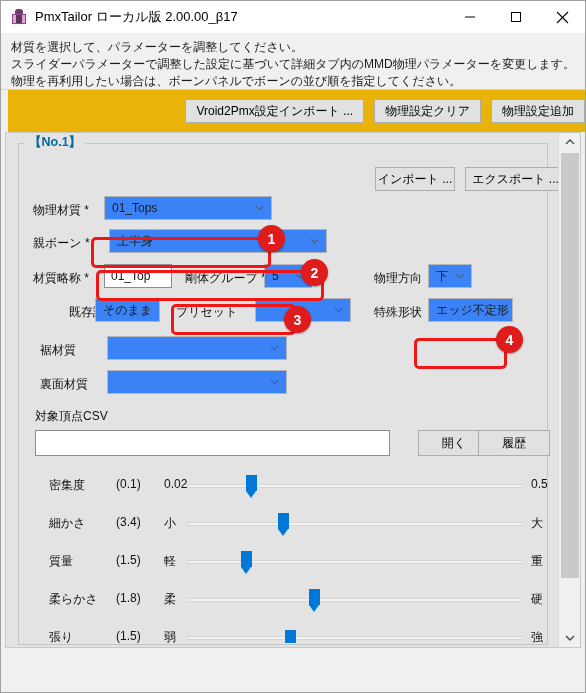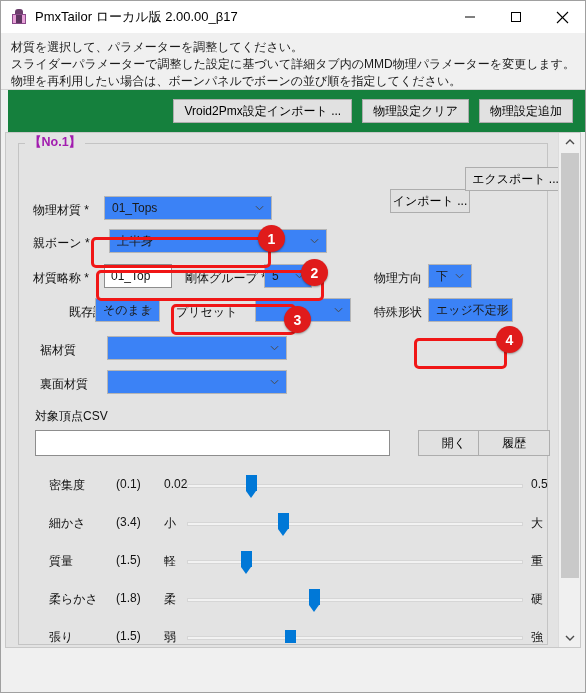--- a/index.html
+++ b/index.html
@@ -117,22 +117,22 @@
     color: #1a1a1a;
     white-space: nowrap;
   }
 
   
   .toolbar-row {
     height: 42px;
     display: flex;
     align-items: center;
     justify-content: flex-end;
-    padding-right: 12px;
-    background: #15803d;
+    padding-right: 0;
+    background: #eab308;
     gap: 10px;
     margin-left: 7px;
   }
   .btn {
     background: #e1e1e1;
     border: 1px solid #adadad;
     color: #000;
     font-size: 12px;
     font-family: "Liberation Sans", "DejaVu Sans", sans-serif;
     height: 24px;
@@ -172,21 +172,21 @@
     width: 8px;
     border-top: 1px solid #c4c4c4;
   }
   .group-title {
     position: absolute;
     left: 6px; top: -9px;
     background: #e3e3e3;
     padding: 0 4px;
     font-size: 12.5px;
     font-weight: bold;
-    color: #a21caf;
+    color: #0369a1;
     white-space: nowrap;
   }
   .group-line-r {
     position: absolute;
     left: 66px; right: -1px; top: 0;
     border-top: 1px solid #c4c4c4;
   }
 
   
   .lbl {
@@ -346,21 +346,21 @@
     <button class="btn">物理設定追加</button>
   </div>
 
   <div class="panel-wrap">
     <div class="panel-inner">
 
       <div class="groupbox">
         <div class="group-line-r"></div>
         <div class="group-title">【No.1】</div>
 
-        <button class="btn" style="position:absolute; left:371px; top:24px; width:80px;margin-top:22px;">インポート ...</button>
+        <button class="btn" style="position:absolute; left:356px; top:24px; width:80px;">インポート ...</button>
         <button class="btn" style="position:absolute; left:446px; top:24px; width:101px;">エクスポート ...</button>
 
         <div class="lbl" style="left:14px; top:59px;">物理材質 *</div>
         <div class="combo" style="left:85px; top:53px; width:168px;">
           <span>01_Tops</span>
           <svg class="caret" viewBox="0 0 10 10">
               <path d="M1 3 L5 7 L9 3" fill="none" stroke="#4a4a4a" stroke-width="1.1"></path>
             </svg>
         </div>
 

